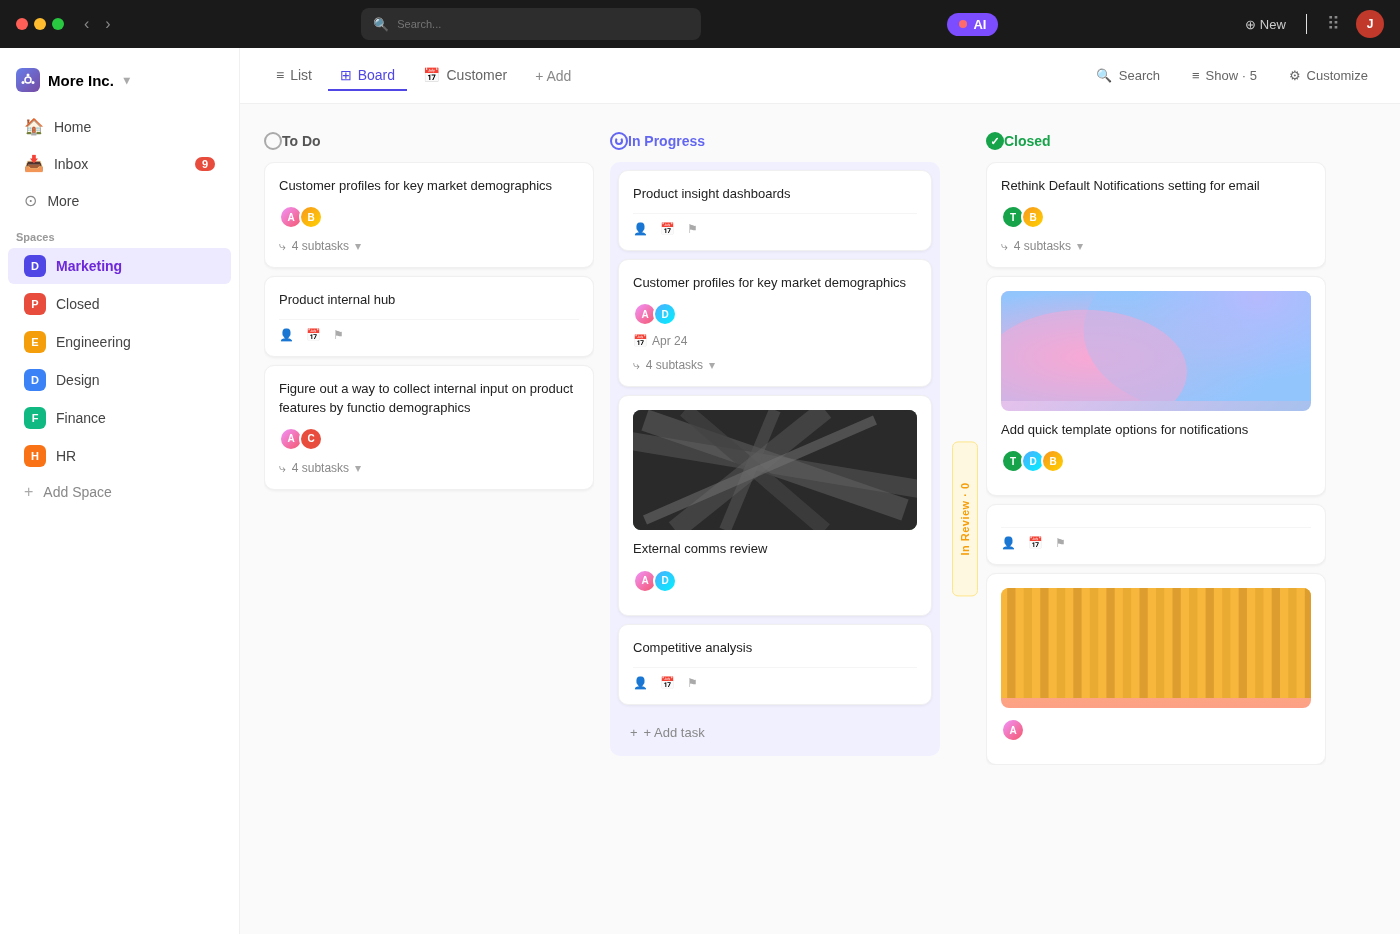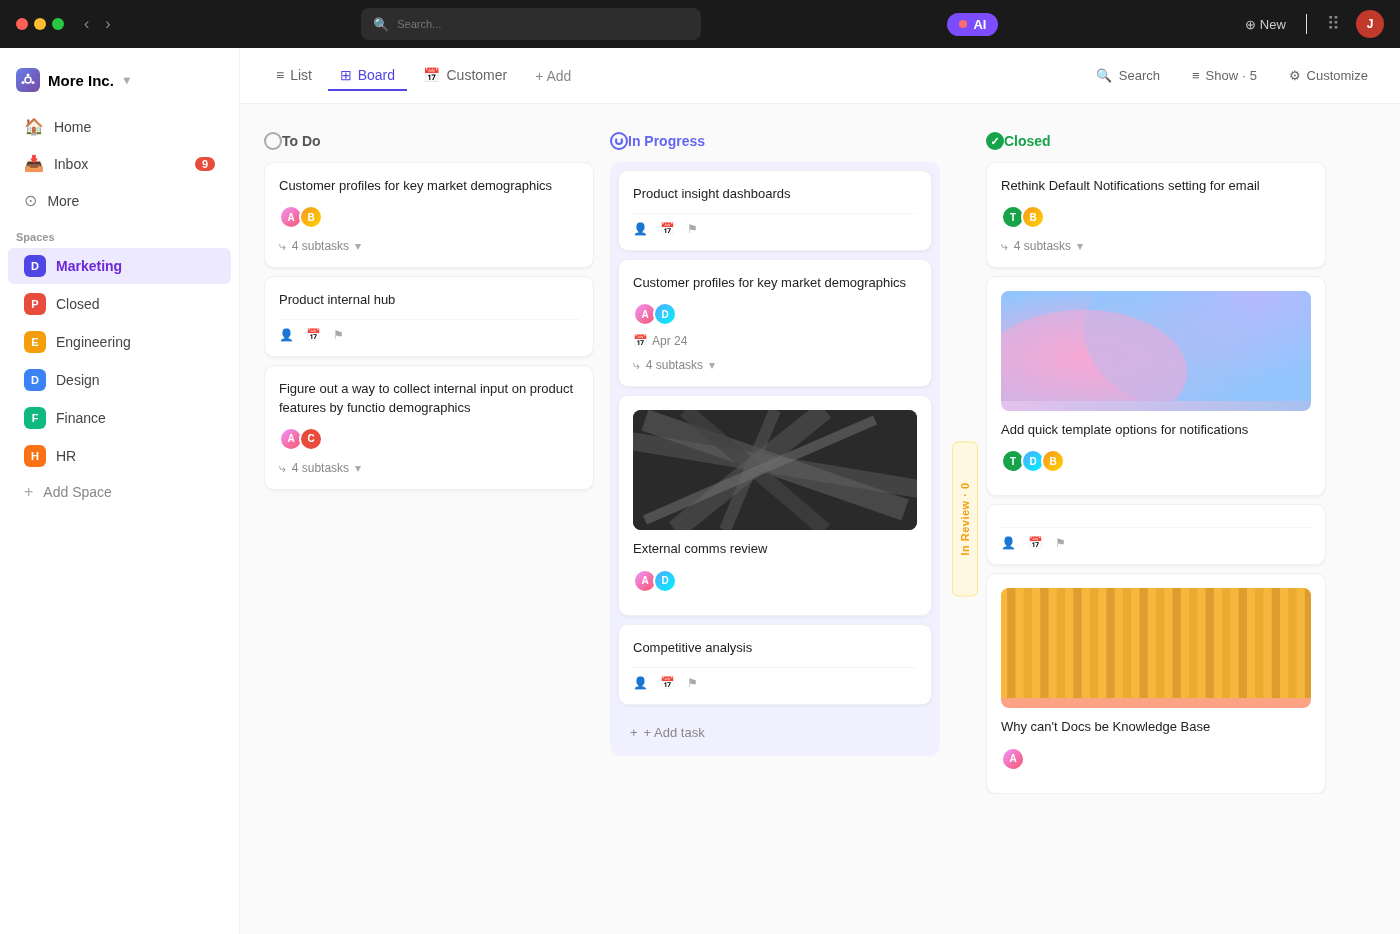--- a/index.html
+++ b/index.html
@@ -739,21 +739,20 @@
                 <line x1="186" y1="0" x2="186" y2="110" stroke="#e8a830" stroke-width="8" opacity="0.8"></line>
                 <line x1="202" y1="0" x2="202" y2="110" stroke="#d4922a" stroke-width="8" opacity="0.7"></line>
                 <line x1="218" y1="0" x2="218" y2="110" stroke="#e8a830" stroke-width="8" opacity="0.8"></line>
                 <line x1="234" y1="0" x2="234" y2="110" stroke="#d4922a" stroke-width="8" opacity="0.7"></line>
                 <line x1="250" y1="0" x2="250" y2="110" stroke="#e8a830" stroke-width="8" opacity="0.8"></line>
                 <line x1="266" y1="0" x2="266" y2="110" stroke="#d4922a" stroke-width="8" opacity="0.7"></line>
                 <line x1="282" y1="0" x2="282" y2="110" stroke="#e8a830" stroke-width="8" opacity="0.8"></line>
                 <line x1="298" y1="0" x2="298" y2="110" stroke="#d4922a" stroke-width="8" opacity="0.7"></line>
               </svg>
             </div>
-            <div class="card-title">Why can't Docs be Knowledge Base</div>
             <div class="card-avatars">
               <div class="avatar-sm avatar-pink">A</div>
             </div>
           </div>
 
         </div>
       </div>
 
     </div>
   </div>

